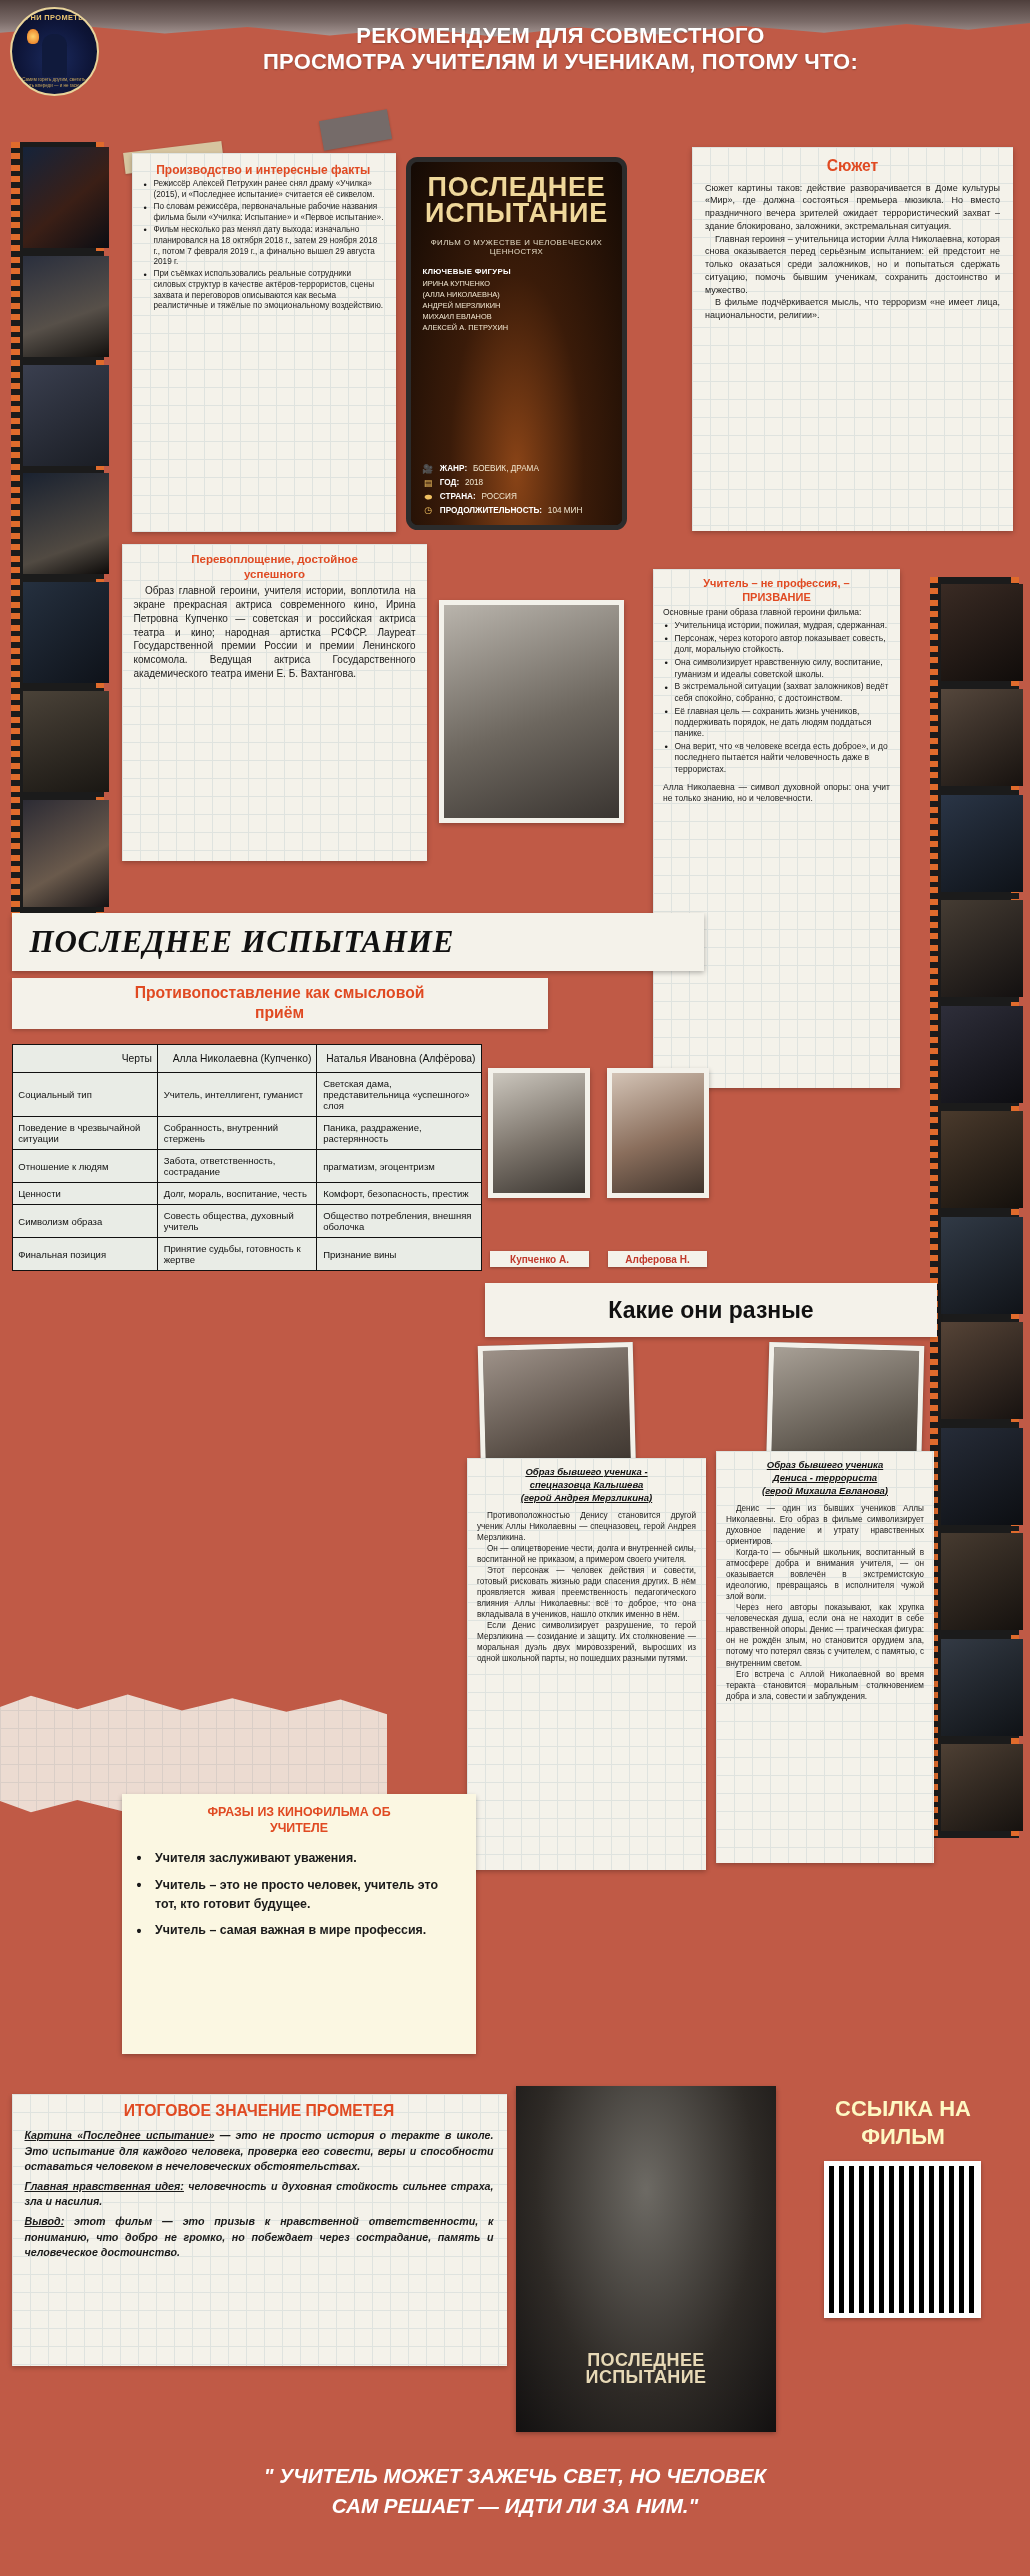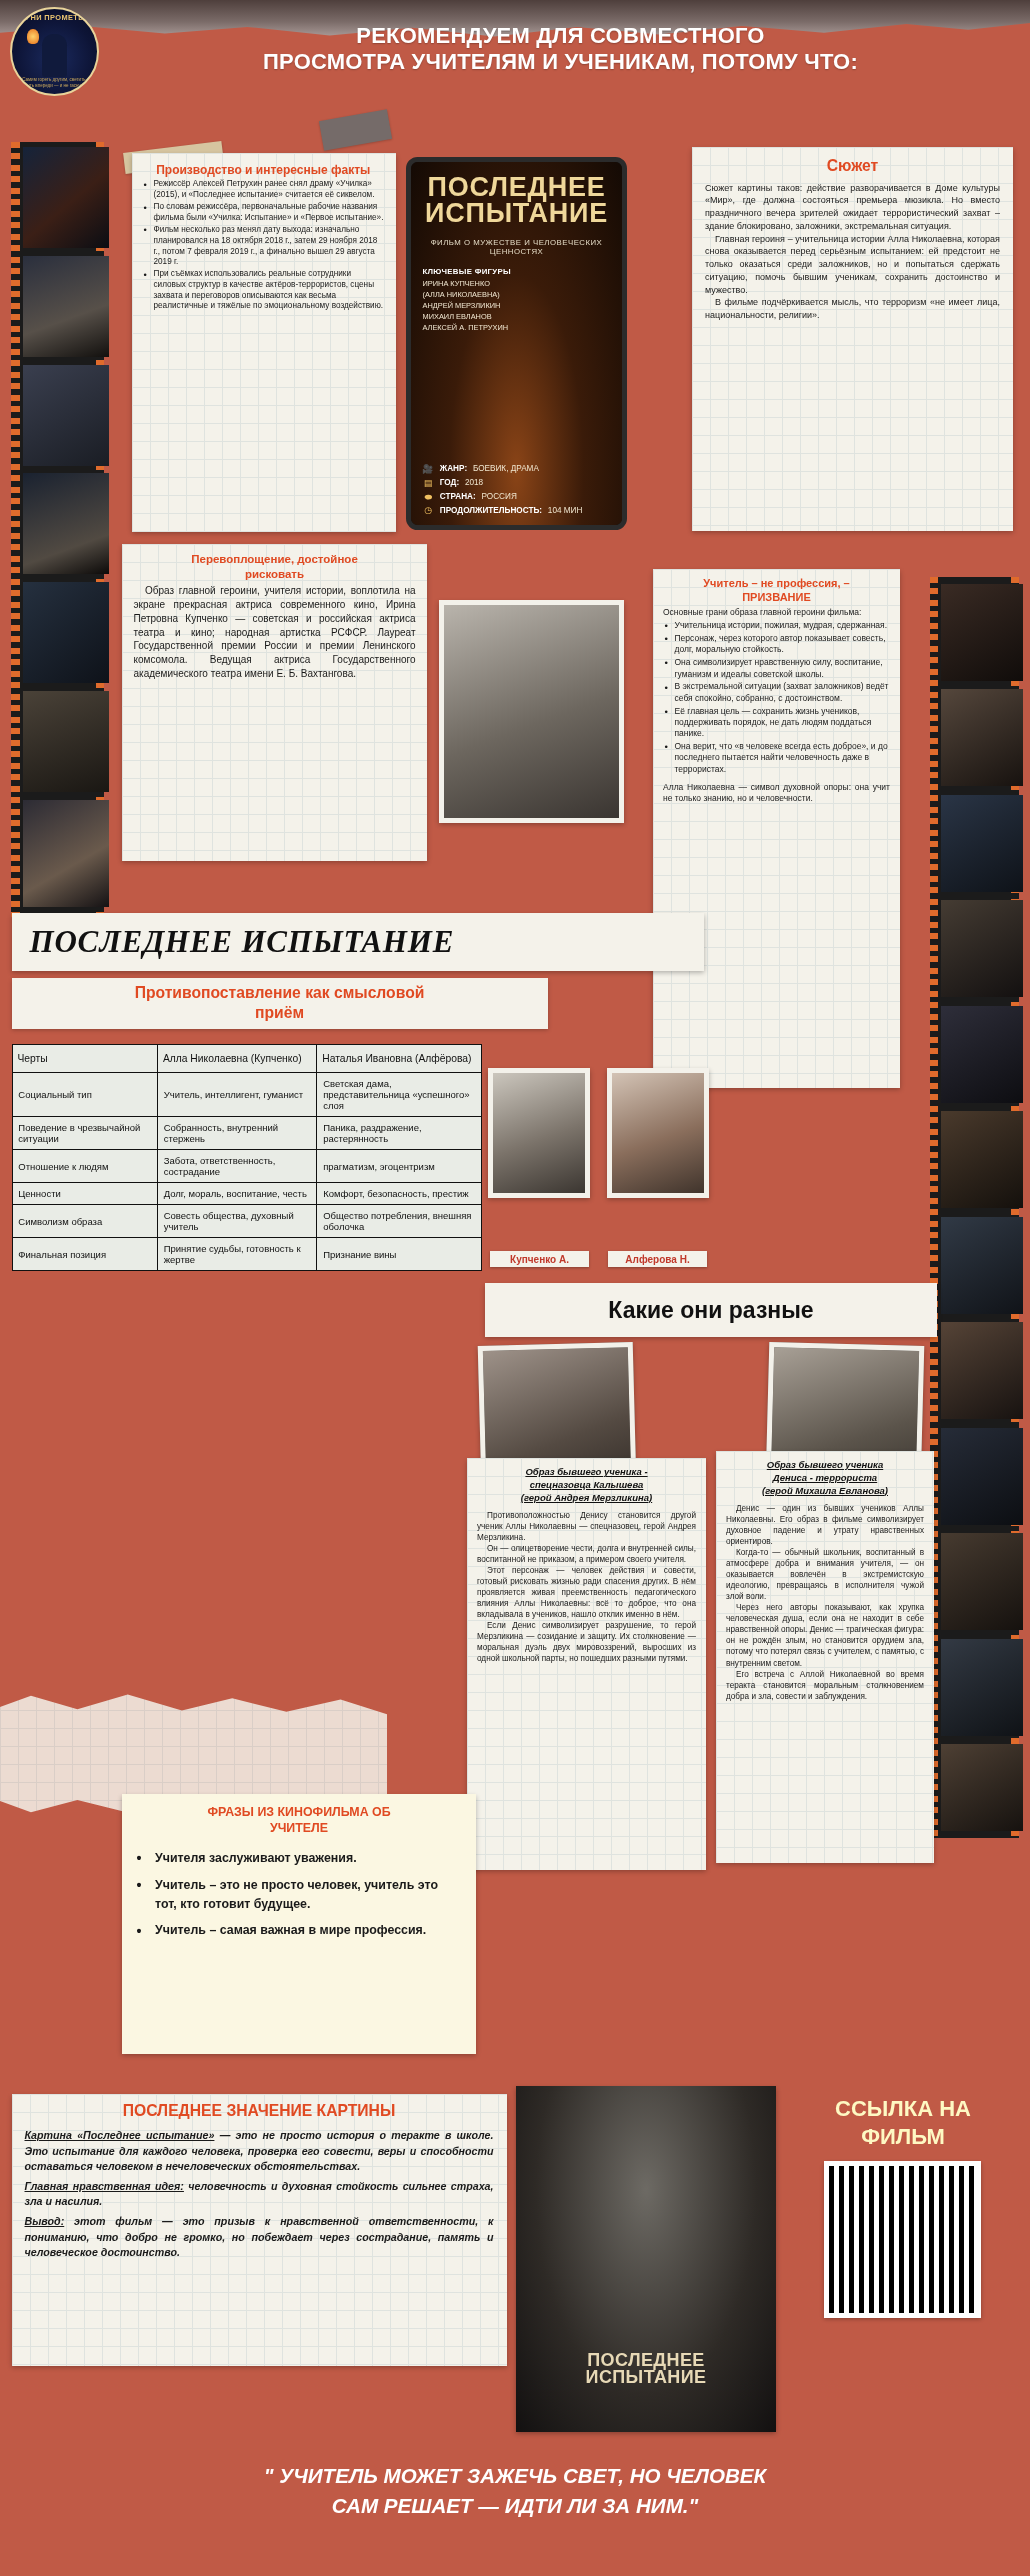--- a/index.html
+++ b/index.html
@@ -143,21 +143,21 @@
     letter-spacing:0.8px;
   }
 
   
   table.cmp { border-collapse:collapse; width:100%; }
   table.cmp td, table.cmp th {
     border:1.3px solid #111; background:#e9ece6;
     font-size:9.5px; color:#111; padding:5px 5.8px; vertical-align:middle;
     font-weight:normal; text-align:left;
   }
-  table.cmp th { text-align:left; font-size:10.3px; padding:8.2px 5px; }
+  table.cmp th { text-align:right; font-size:10.3px; padding:8.2px 5px; }
 
   
   .photo {
     position:absolute; background:#6f6a64; overflow:hidden;
     box-shadow:0 1.6px 5px rgba(0,0,0,.3);
   }
   .photo.white-border { border:5.8px solid #f3f1ea; }
   .photo .g {
     position:absolute; inset:0;
     background:linear-gradient(160deg,#8f8a84,#4a4540 60%,#2c2926);
@@ -362,21 +362,21 @@
     <div class="card-body" style="font-size:9px; line-height:1.42; text-align:justify;">
       <p style="text-indent:0;">Сюжет картины таков: действие разворачивается в Доме культуры «Мир», где должна состояться премьера мюзикла. Но вместо праздничного вечера зрителей ожидает террористический захват – здание блокировано, заложники, экстремальная ситуация.</p>
       <p style="text-indent:10px;">Главная героиня – учительница истории Алла Николаевна, которая снова оказывается перед серьёзным испытанием: ей предстоит не только оказаться среди заложников, но и попытаться сдержать ситуацию, помочь бывшим ученикам, сохранить достоинство и мужество.</p>
       <p style="text-indent:10px;">В фильме подчёркивается мысль, что терроризм «не имеет лица, национальности, религии».</p>
     </div>
   </div>
 
   <div class="card" style="left:122px; top:544px; width:305px; height:317px; padding:8.2px 11.5px;">
     <div class="card-title" style="font-size:11.5px; line-height:1.25; margin-bottom:3.3px;">
       <div>Перевоплощение, достойное</div>
-      <div>рисковать</div>
+      <div>успешного</div>
     </div>
     <div class="card-body" style="font-size:10px; line-height:1.38; text-align:justify; text-indent:11.5px;">Образ главной героини, учителя истории, воплотила на экране прекрасная актриса современного кино, Ирина Петровна Купченко — советская и российская актриса театра и кино; народная артистка РСФСР. Лауреат Государственной премии России и премии Ленинского комсомола. Ведущая актриса Государственного академического театра имени Е. Б. Вахтангова.</div>
   </div>
 
   <div class="photo white-border" style="left:439px; top:600px; width:185px; height:223px;">
     <div class="g" style="background:linear-gradient(160deg,#b9b4ac,#6d675f 55%,#3a3531);"></div>
   </div>
 
   <div class="card" style="left:653px; top:569px; width:247px; height:519px; padding:8.2px 10px;">
     <div class="card-title" style="font-size:11px; line-height:1.22; margin-bottom:3.3px;">
@@ -508,21 +508,21 @@
     <div class="card-body" style="font-size:12.4px; line-height:1.5; font-weight:bold;">
       <ul>
         <li style="padding-left:20px; margin-bottom:8.2px;">Учителя заслуживают уважения.</li>
         <li style="padding-left:20px; margin-bottom:8.2px;">Учитель – это не просто человек, учитель это тот, кто готовит будущее.</li>
         <li style="padding-left:20px;">Учитель – самая важная в мире профессия.</li>
       </ul>
     </div>
   </div>
 
   <div class="card" style="left:11.5px; top:2094px; width:495px; height:272px; padding:8.2px 13px;">
-    <div class="card-title" style="font-size:15.7px; margin-bottom:8.2px;">ПОСЛЕДНЕЕ ЗНАЧЕНИЕ КАРТИНЫ</div>
+    <div class="card-title" style="font-size:15.7px; margin-bottom:8.2px;">ИТОГОВОЕ ЗНАЧЕНИЕ ПРОМЕТЕЯ</div>
     <div class="card-body" style="font-size:10.7px; line-height:1.42; text-align:justify; font-style:italic; font-weight:bold;">
       <p style="margin-bottom:5px;">
         <span style="text-decoration:underline;">Картина «Последнее испытание»</span><span> — это не просто история о теракте в школе. Это испытание для каждого человека, проверка его совести, веры и способности оставаться человеком в нечеловеческих обстоятельствах.</span>
       </p>
       <p style="margin-bottom:5px;">
         <span style="text-decoration:underline;">Главная нравственная идея:</span><span> человечность и духовная стойкость сильнее страха, зла и насилия.</span>
       </p>
       <p>
         <span style="text-decoration:underline;">Вывод:</span><span> этот фильм — это призыв к нравственной ответственности, к пониманию, что добро не громко, но побеждает через сострадание, память и человеческое достоинство.</span>
       </p>

